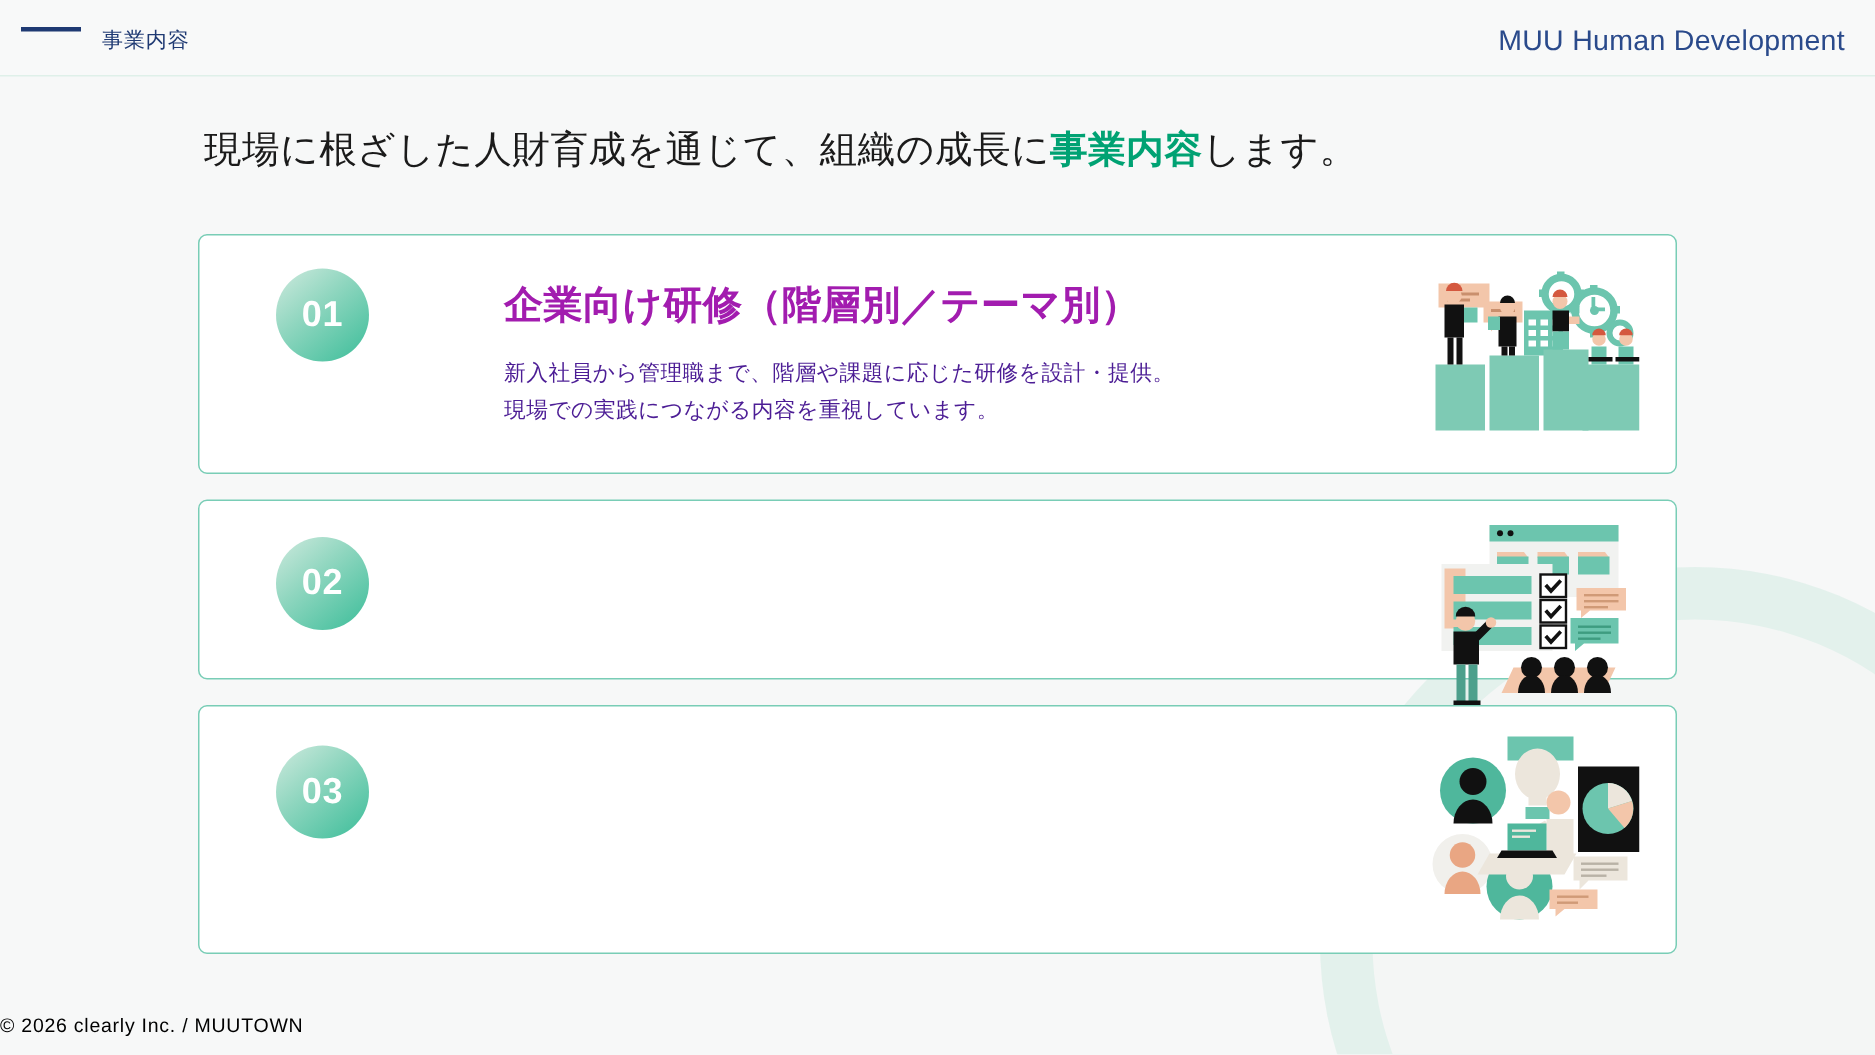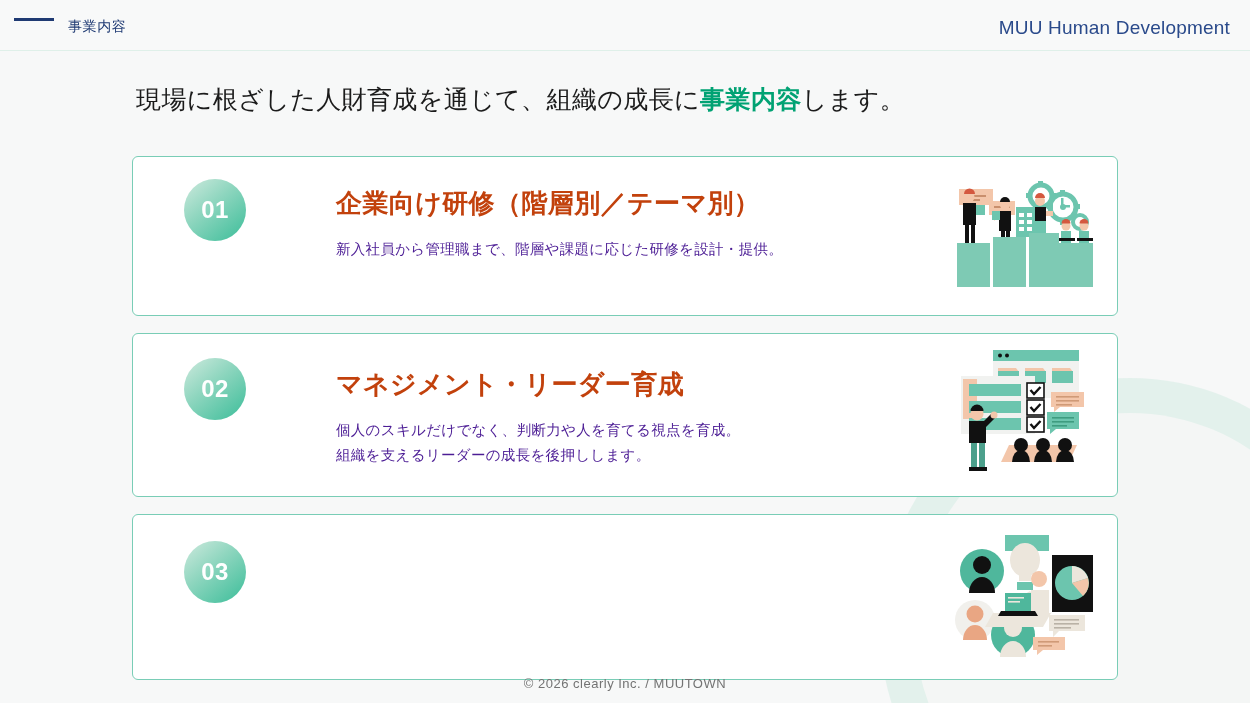--- a/index.html
+++ b/index.html
@@ -77,21 +77,21 @@
     position: relative;
     width: 986px;
     background: #ffffff;
     border: 1.6px solid #79cdb6;
     border-radius: 6px;
     margin-bottom: 17px;
     display: flex;
     align-items: flex-start;
   }
   .card.c1 { height: 160px; }
-  .card.c2 { height: 164px; }
+  .card.c2 { height: 120px; }
   .card.c3 { height: 166px; padding-left: 28px; }
 
   .num-circle {
     position: absolute;
     left: 51px;
     width: 62px; height: 62px;
     border-radius: 50%;
     background: linear-gradient(140deg, #cfeade 0%, #8fd6bf 42%, #3bbd99 100%);
     color: #ffffff;
     font-size: 24px; font-weight: 700;
@@ -102,21 +102,21 @@
   .c2 .num-circle { top: 24px; }
   .c3 .num-circle { top: 26px; }
 
   .card-body { position: absolute; left: 203px; }
   .c1 .card-body { top: 29px; }
   .c2 .card-body { top: 33px; }
   .c3 .card-body { top: 35px; }
 
   .card-title {
     font-size: 26px; font-weight: 700;
-    color: #c2410c;
+    color: #a21caf;
     letter-spacing: .4px;
     margin-bottom: 16px;
     white-space: nowrap;
   }
   .card-desc {
     font-size: 14.5px; color: #4c1d95;
     line-height: 1.72; letter-spacing: .3px;
     white-space: nowrap;
   }
 
@@ -124,22 +124,22 @@
     position: absolute;
     right: 24px;
   }
   .c1 .illus { top: 14px; }
   .c2 .illus { top: 12px; }
   .c3 .illus { top: 12px; }
 
   
   .footer {
     position: absolute; left: 0; bottom: 12px;
-    width: 1250px; text-align: center;
-    font-size: 13px; color: #737373;
+    width: 1250px; 
+    font-size: 13px; color: #000000;
     letter-spacing: .5px;
     z-index: 4;
   }
 </style>
 </head>
 <body>
 
 <div class="slide">
 
   <div class="deco-circle"></div>
@@ -155,20 +155,21 @@
 
   <div class="lead"><span>現場に根ざした人財育成を通じて、組織の成長に</span><span class="hl">事業内容</span><span>します。</span></div>
 
   <div class="cards">
 
     <div class="card c1">
       <div class="num-circle">01</div>
       <div class="card-body">
         <div class="card-title">企業向け研修（階層別／テーマ別）</div>
         <div class="card-desc">新入社員から管理職まで、階層や課題に応じた研修を設計・提供。</div>
+        <div class="card-desc">現場での実践につながる内容を重視しています。</div>
       </div>
       <div class="illus">
         <svg width="150" height="118" viewBox="0 0 150 118">
 
           <path d="M16 18 h34 v16 h-20 l-6 7 v-7 h-8 z" fill="#f3c6aa"></path>
           <rect x="22" y="24" width="21" height="2" fill="#c98f6d"></rect>
           <rect x="22" y="28" width="15" height="2" fill="#c98f6d"></rect>
           <path d="M46 30 h26 v14 h-16 l-5 6 v-6 h-5 z" fill="#f3c6aa"></path>
           <rect x="51" y="35" width="16" height="2" fill="#c98f6d"></rect>
 
@@ -234,25 +235,20 @@
           <circle cx="141" cy="55" r="4.5" fill="#f3c6aa"></circle>
           <path d="M136.5 52.5 a4.5 4.5 0 0 1 9 0 z" fill="#d4583f"></path>
           <rect x="136" y="60" width="10" height="12" fill="#6cc5ae"></rect>
           <rect x="134" y="67" width="16" height="3" fill="#111"></rect>
         </svg>
       </div>
     </div>
 
     <div class="card c2">
       <div class="num-circle">02</div>
-      <div class="card-body">
-        <div class="card-title">マネジメント・リーダー育成</div>
-        <div class="card-desc">個人のスキルだけでなく、判断力や人を育てる視点を育成。</div>
-        <div class="card-desc">組織を支えるリーダーの成長を後押しします。</div>
-      </div>
       <div class="illus">
         <svg width="142" height="130" viewBox="0 0 142 130">
 
           <rect x="42" y="4" width="86" height="48" fill="#f1f2f0"></rect>
           <rect x="42" y="4" width="86" height="11" fill="#6cc5ae"></rect>
           <circle cx="49" cy="9.5" r="2" fill="#111"></circle>
           <circle cx="56" cy="9.5" r="2" fill="#111"></circle>
           <path d="M47 22 h18 l3 4 h-21 z" fill="#f3c6aa"></path>
           <rect x="47" y="25" width="21" height="12" fill="#6cc5ae"></rect>
           <path d="M74 22 h18 l3 4 h-21 z" fill="#f3c6aa"></path>

